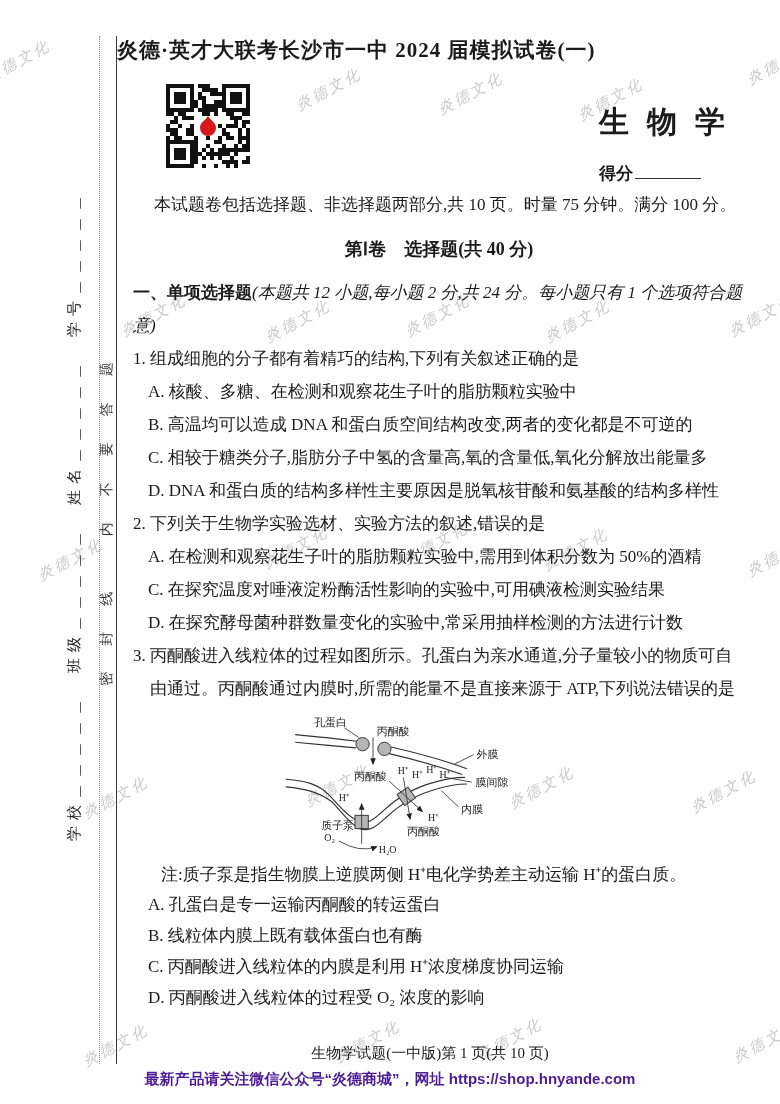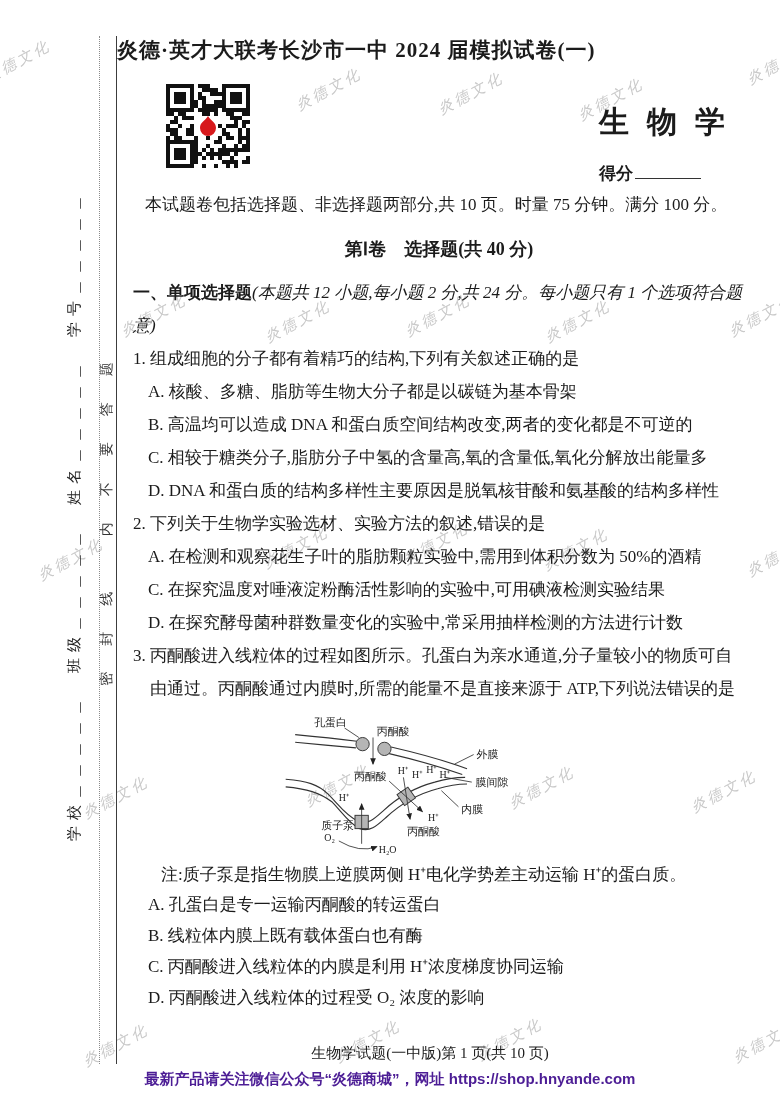--- a/index.html
+++ b/index.html
@@ -35,21 +35,21 @@
   .qr{position:absolute; left:166px; top:84px; width:84px; height:84px;}
   .subject-title{
     position:absolute; left:117px; top:102px; width:626px; text-align:right;
     font-family:"Liberation Sans", sans-serif; font-size:30px; font-weight:600;
     letter-spacing:18px; text-indent:18px;
   }
   .score-line{position:absolute; left:599px; top:162px; font-family:Liberation Serif, serif; font-size:17px; font-weight:bold;}
   .score-underline{display:inline-block; width:66px; border-bottom:1.4px solid #333; height:14px; margin-left:2px;}
   
   .content{position:absolute; left:133px; top:188px; width:612px; font-size:17px; line-height:33px;}
-  .intro{text-indent:12px; margin:0;}
+  .intro{text-indent:12px; margin:0;text-align:center;}
   .section-title{margin:12px 0 10px; text-align:center; font-weight:bold; font-size:18px;}
   .group-heading{margin:0;}
   .group-heading .bold{font-weight:bold;}
   .group-heading .kai{font-style:italic;}
   .q-stem{margin:0; padding-left:17px; text-indent:-17px;}
   .opt{margin:0 0 0 15px;}
   .q3-opts .opt{line-height:31px;}
   .note{margin:2px 0 0; line-height:28px; text-indent:28px;}
   .diagram{display:block; margin:4px 0 0 145px;}
   .diagram text{font-family:"Liberation Serif", serif; font-size:11.5px; fill:#222;}
@@ -249,21 +249,21 @@
   <div class="score-line">
     <span>得分</span><span class="score-underline"></span>
   </div>
 
   <div class="content">
     <p class="intro">本试题卷包括选择题、非选择题两部分,共 10 页。时量 75 分钟。满分 100 分。</p>
     <p class="section-title">第Ⅰ卷　选择题(共 40 分)</p>
     <p class="group-heading"><span class="bold">一、单项选择题</span><span class="kai">(本题共 12 小题,每小题 2 分,共 24 分。每小题只有 1 个选项符合题意)</span></p>
 
     <p class="q-stem">1. 组成细胞的分子都有着精巧的结构,下列有关叙述正确的是</p>
-    <p class="opt">A. 核酸、多糖、脂肪等生物大分子都是以碳链为基本骨架</p>
+    <p class="opt">A. 核酸、多糖、在检测和观察花生子叶的脂肪颗粒实验中</p>
     <p class="opt">B. 高温均可以造成 DNA 和蛋白质空间结构改变,两者的变化都是不可逆的</p>
     <p class="opt">C. 相较于糖类分子,脂肪分子中氢的含量高,氧的含量低,氧化分解放出能量多</p>
     <p class="opt">D. DNA 和蛋白质的结构多样性主要原因是脱氧核苷酸和氨基酸的结构多样性</p>
 
     <p class="q-stem">2. 下列关于生物学实验选材、实验方法的叙述,错误的是</p>
     <p class="opt">A. 在检测和观察花生子叶的脂肪颗粒实验中,需用到体积分数为 50%的酒精</p>
     <p class="opt">C. 在探究温度对唾液淀粉酶活性影响的实验中,可用碘液检测实验结果</p>
     <p class="opt">D. 在探究酵母菌种群数量变化的实验中,常采用抽样检测的方法进行计数</p>
 
     <p class="q-stem">3. 丙酮酸进入线粒体的过程如图所示。孔蛋白为亲水通道,分子量较小的物质可自由通过。丙酮酸通过内膜时,所需的能量不是直接来源于 ATP,下列说法错误的是</p>

